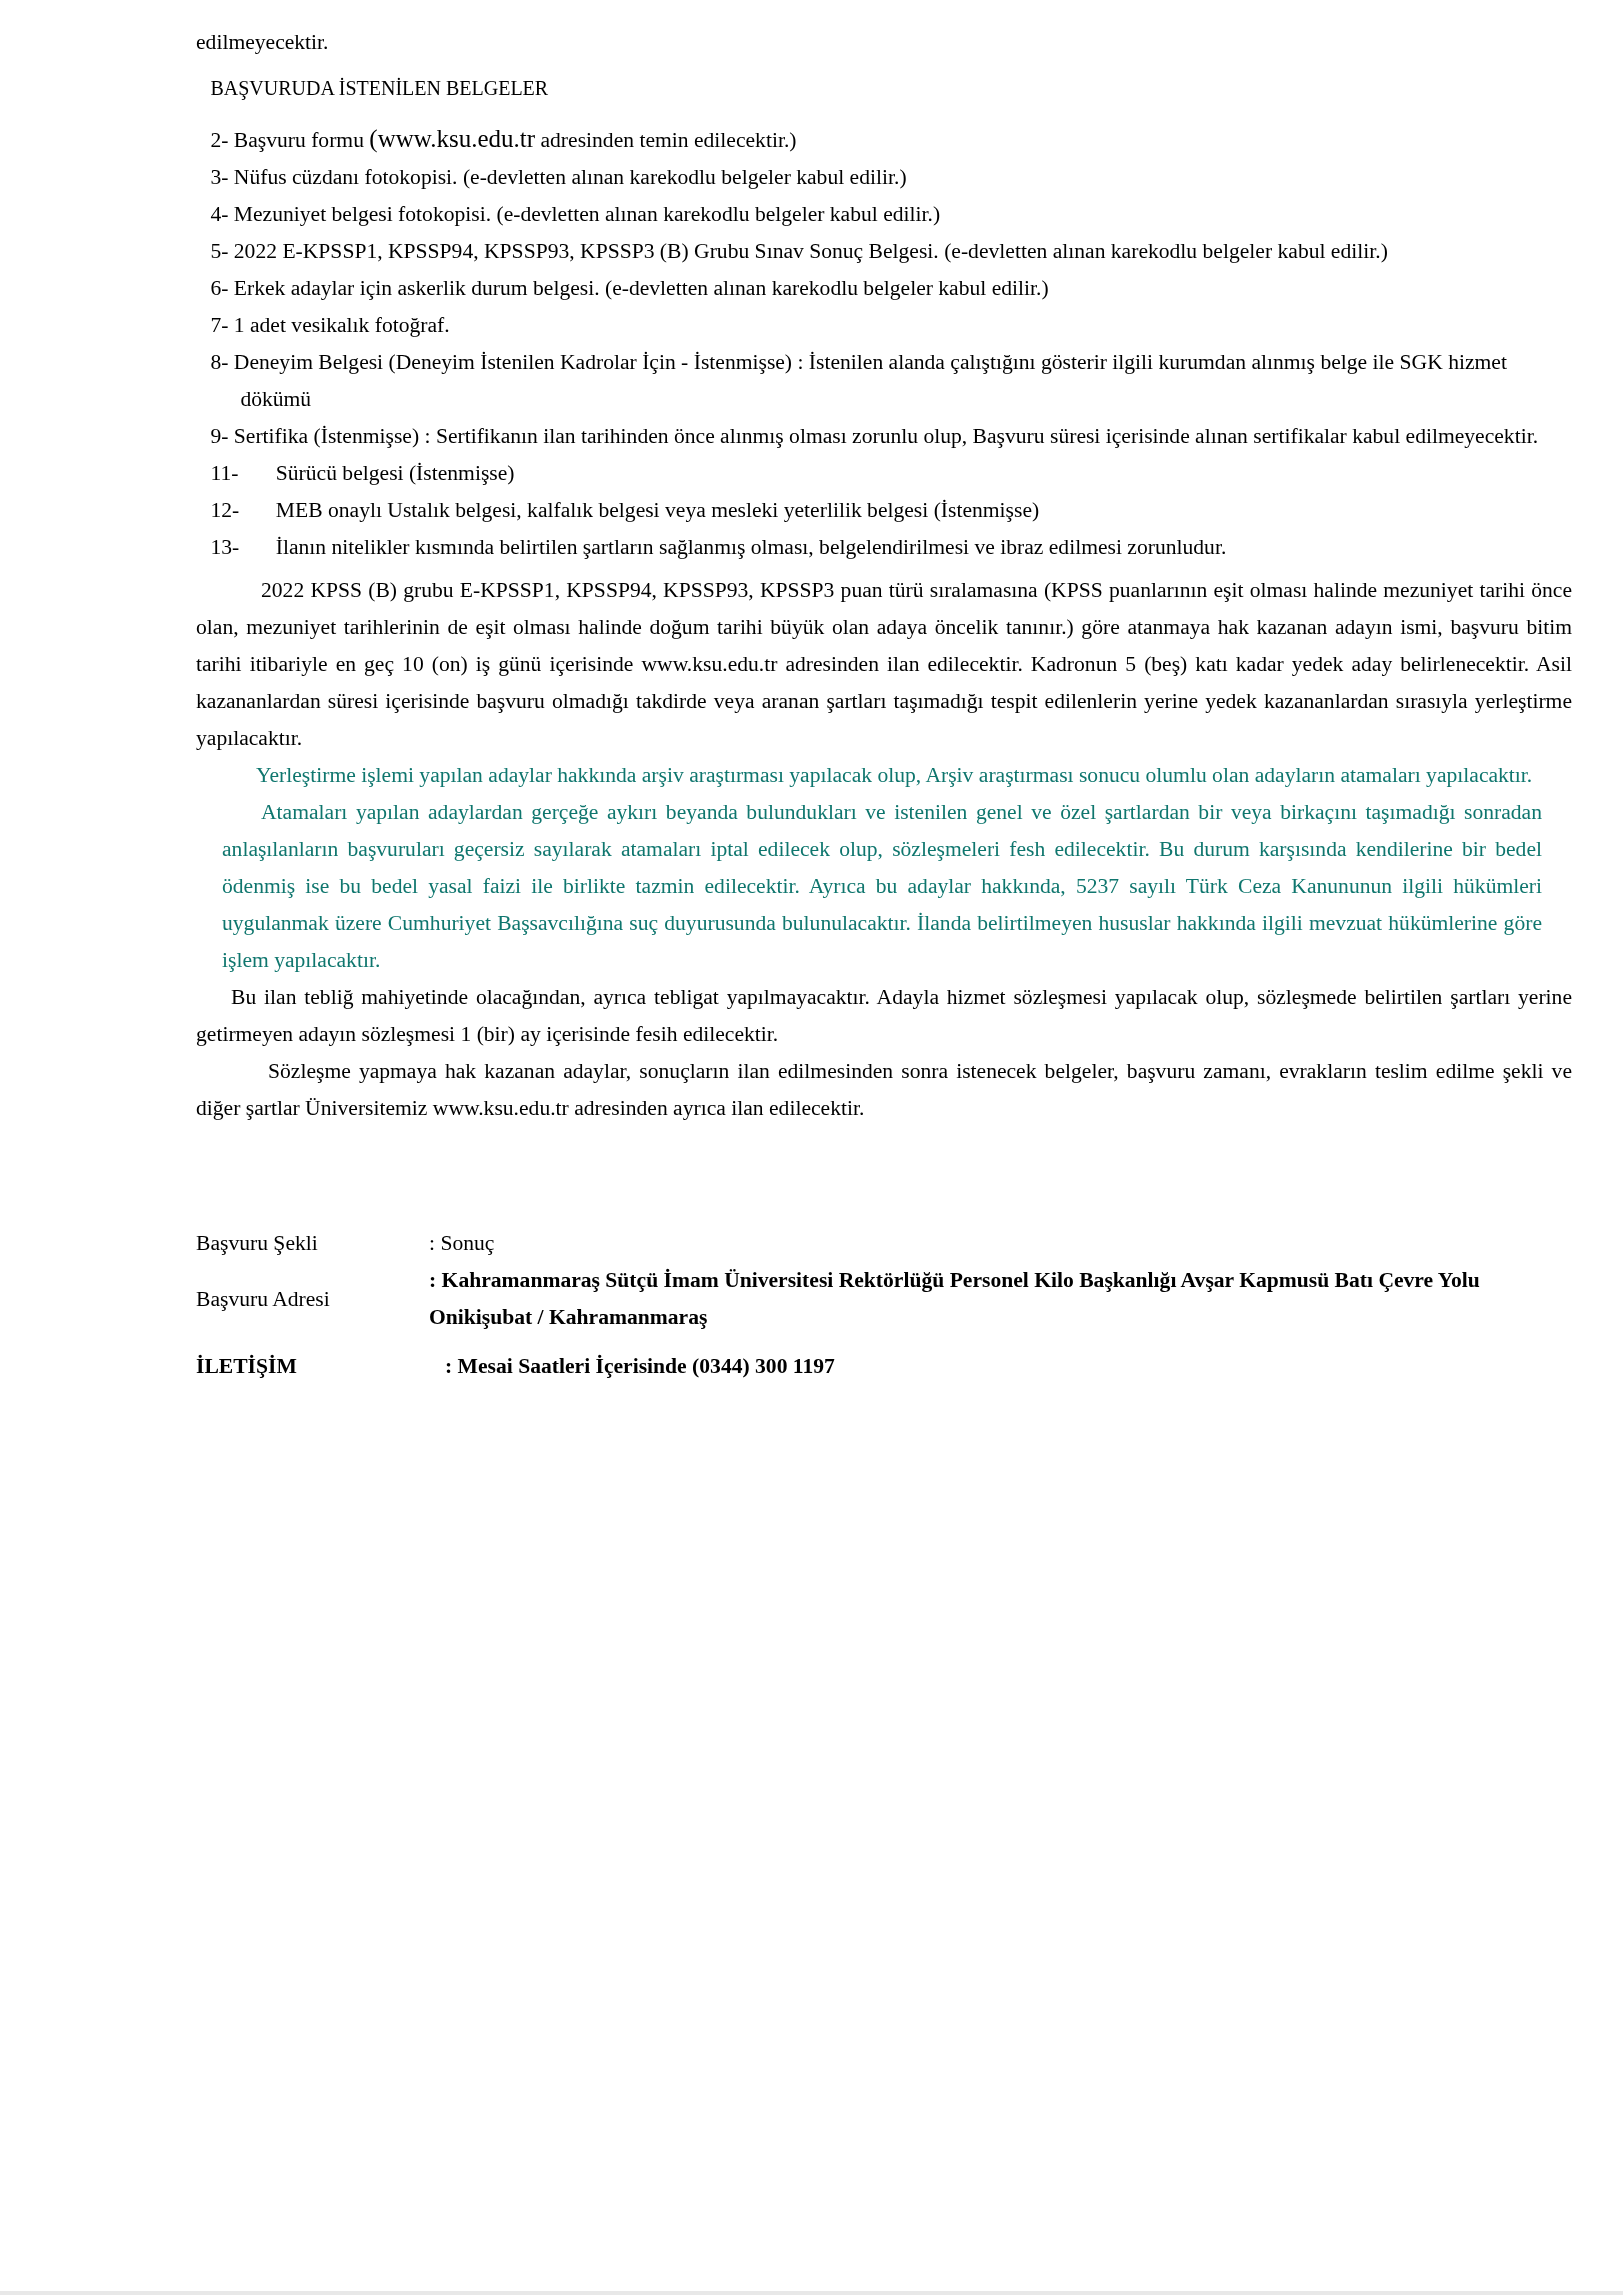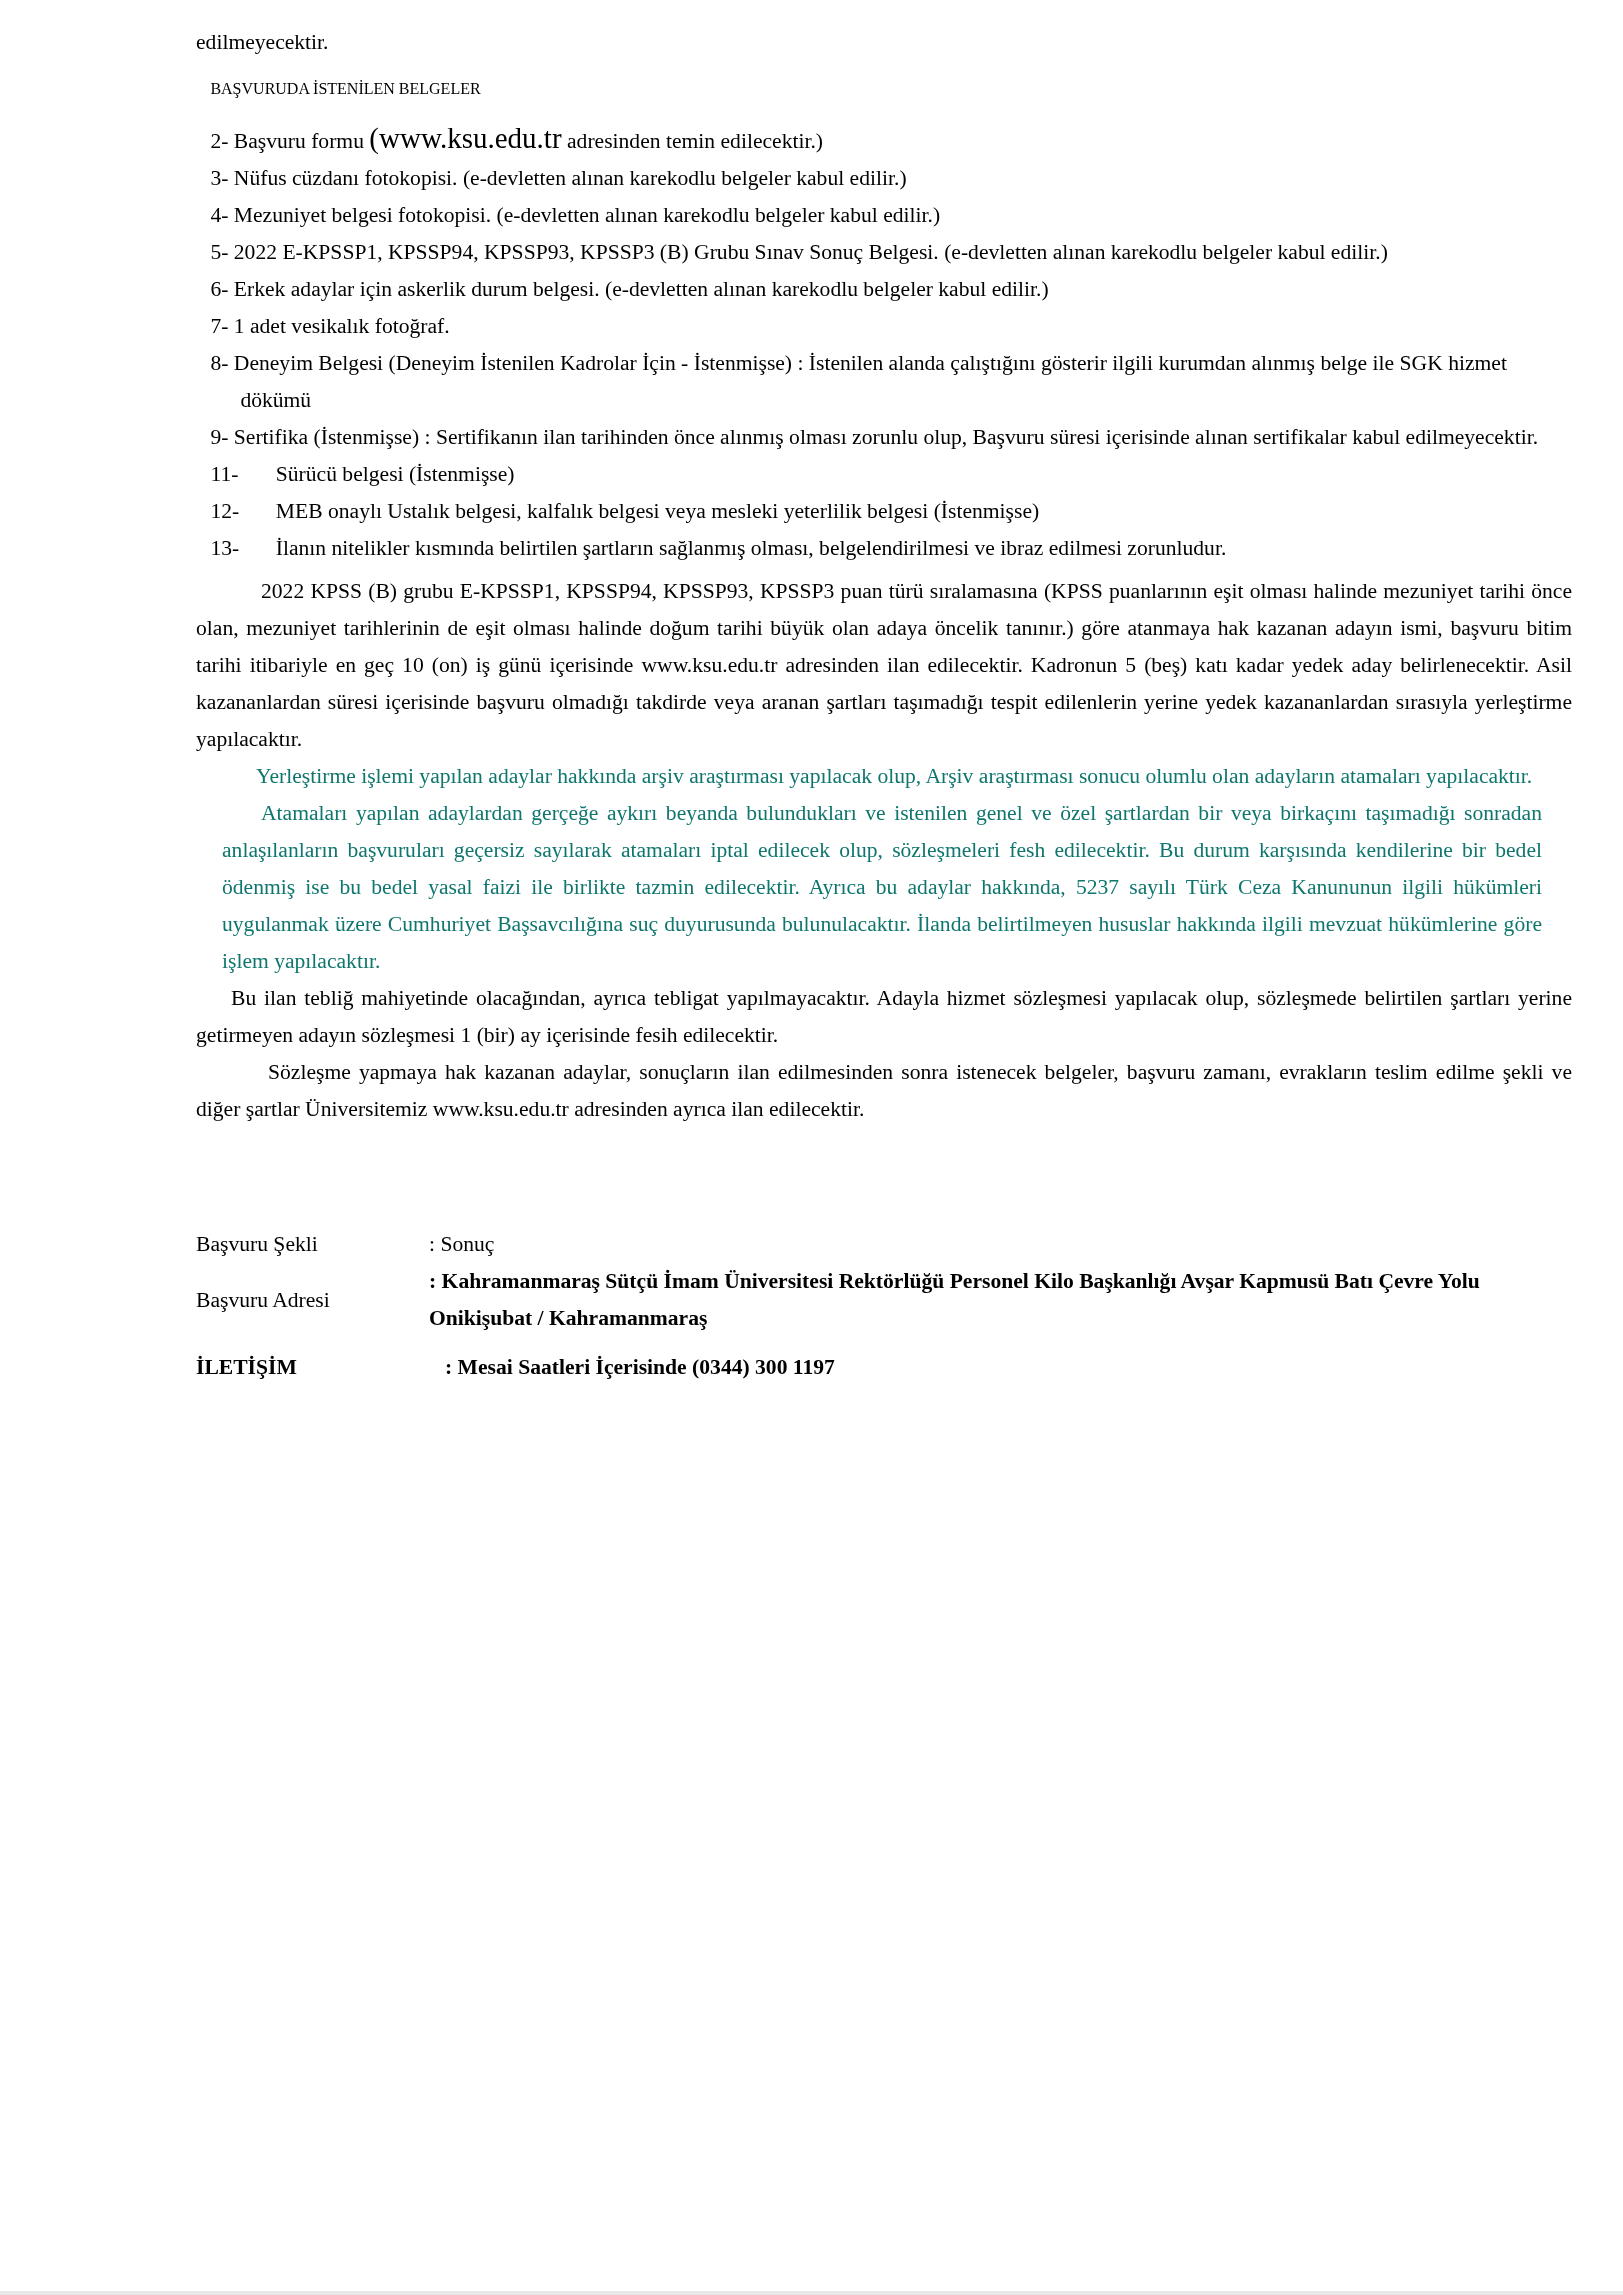--- a/index.html
+++ b/index.html
@@ -11,31 +11,31 @@
     font-family: "Liberation Serif", "DejaVu Serif", serif;
     font-size: 21.6px;
     line-height: 37px;
     color: #000000;
     box-sizing: border-box;
     padding: 23.6px 51px 0 196px;
     overflow: hidden;
   }
   .cont-line { margin:0; }
   h2.sec-heading {
-    font-size: 16px;
+    font-size: 20px;
     font-weight: normal;
     margin: 9.2px 0 0 14.4px;
     line-height: 37px;
   }
   h2.sec-heading-2 { margin-top: 29px; }
   .doc-list { margin: 13px 0 0 14.4px; }
   .li { padding-left: 30px; text-indent: -30px; }
   .li .num { display: inline; }
   .li.wide .num { display: inline-block; width: 60px; text-indent: 0; }
-  .li .big { font-size: 29px; }
+  .li .big { font-size: 25px; }
   .para {
     margin: 0;
     text-align: justify;
   }
   .para.p1 { margin-top: 6.5px; text-indent: 65px; }
   .para.p2 { text-indent: 34px; margin-left: 26px; margin-right: 30px; }
   .para.p3 { text-indent: 39px; margin-left: 26px; margin-right: 30px; }
   .para.p4 { text-indent: 35px; }
   .para.p5 { text-indent: 72px; }
   .muted { color: #0f766e; }

